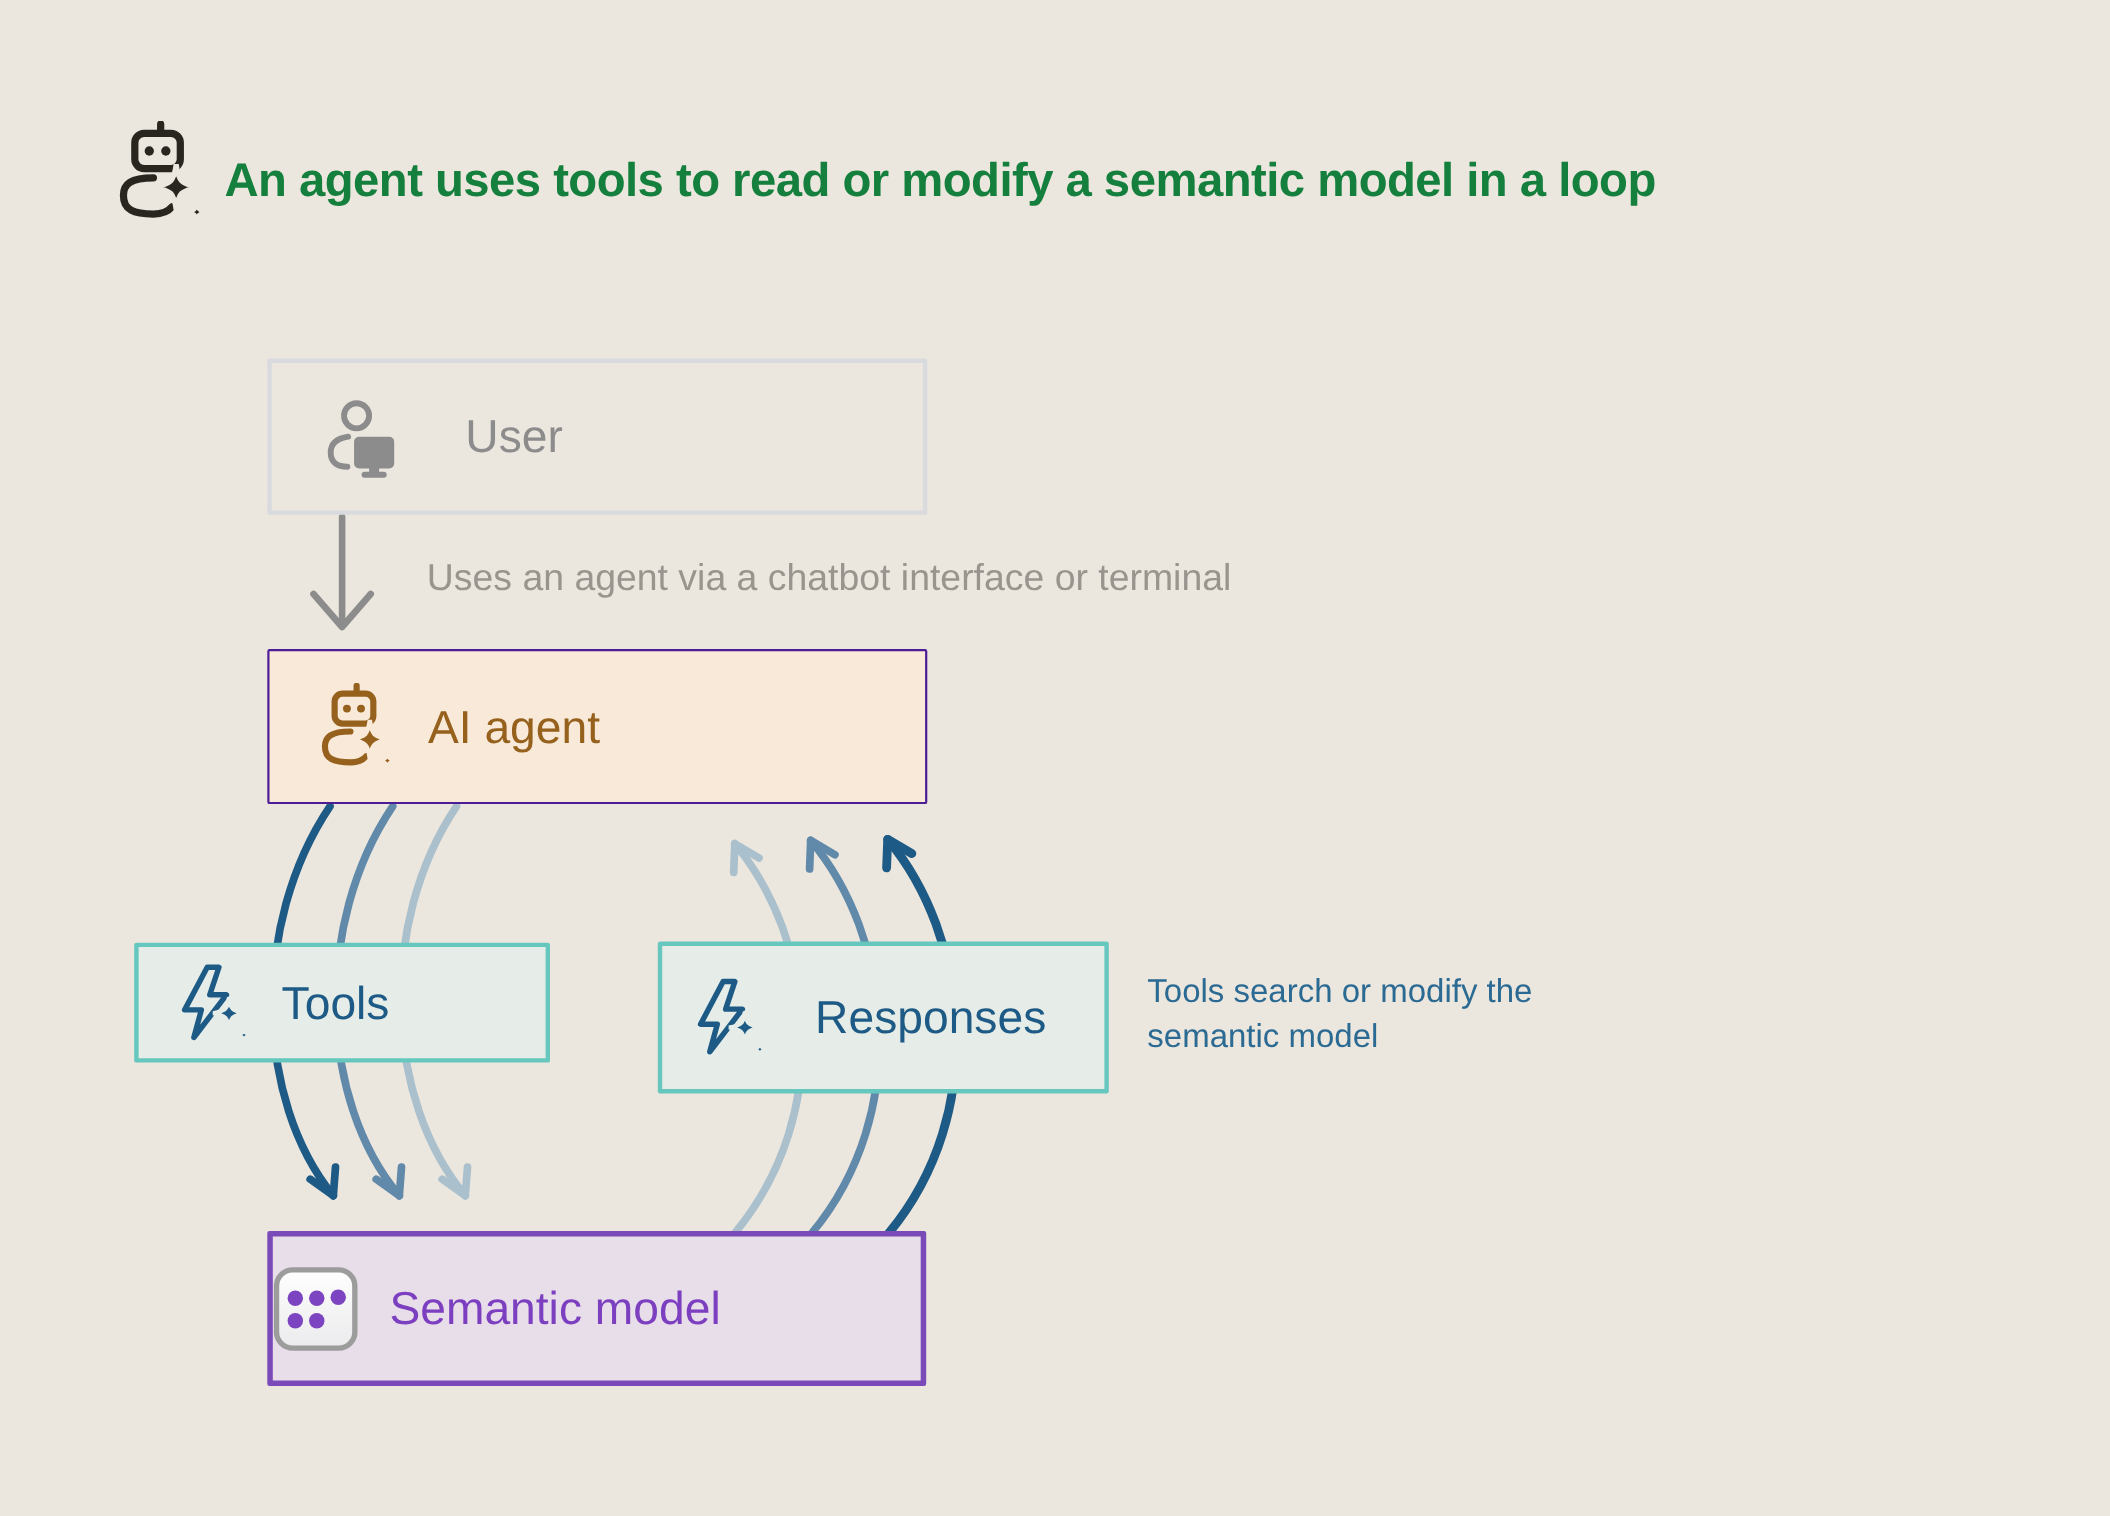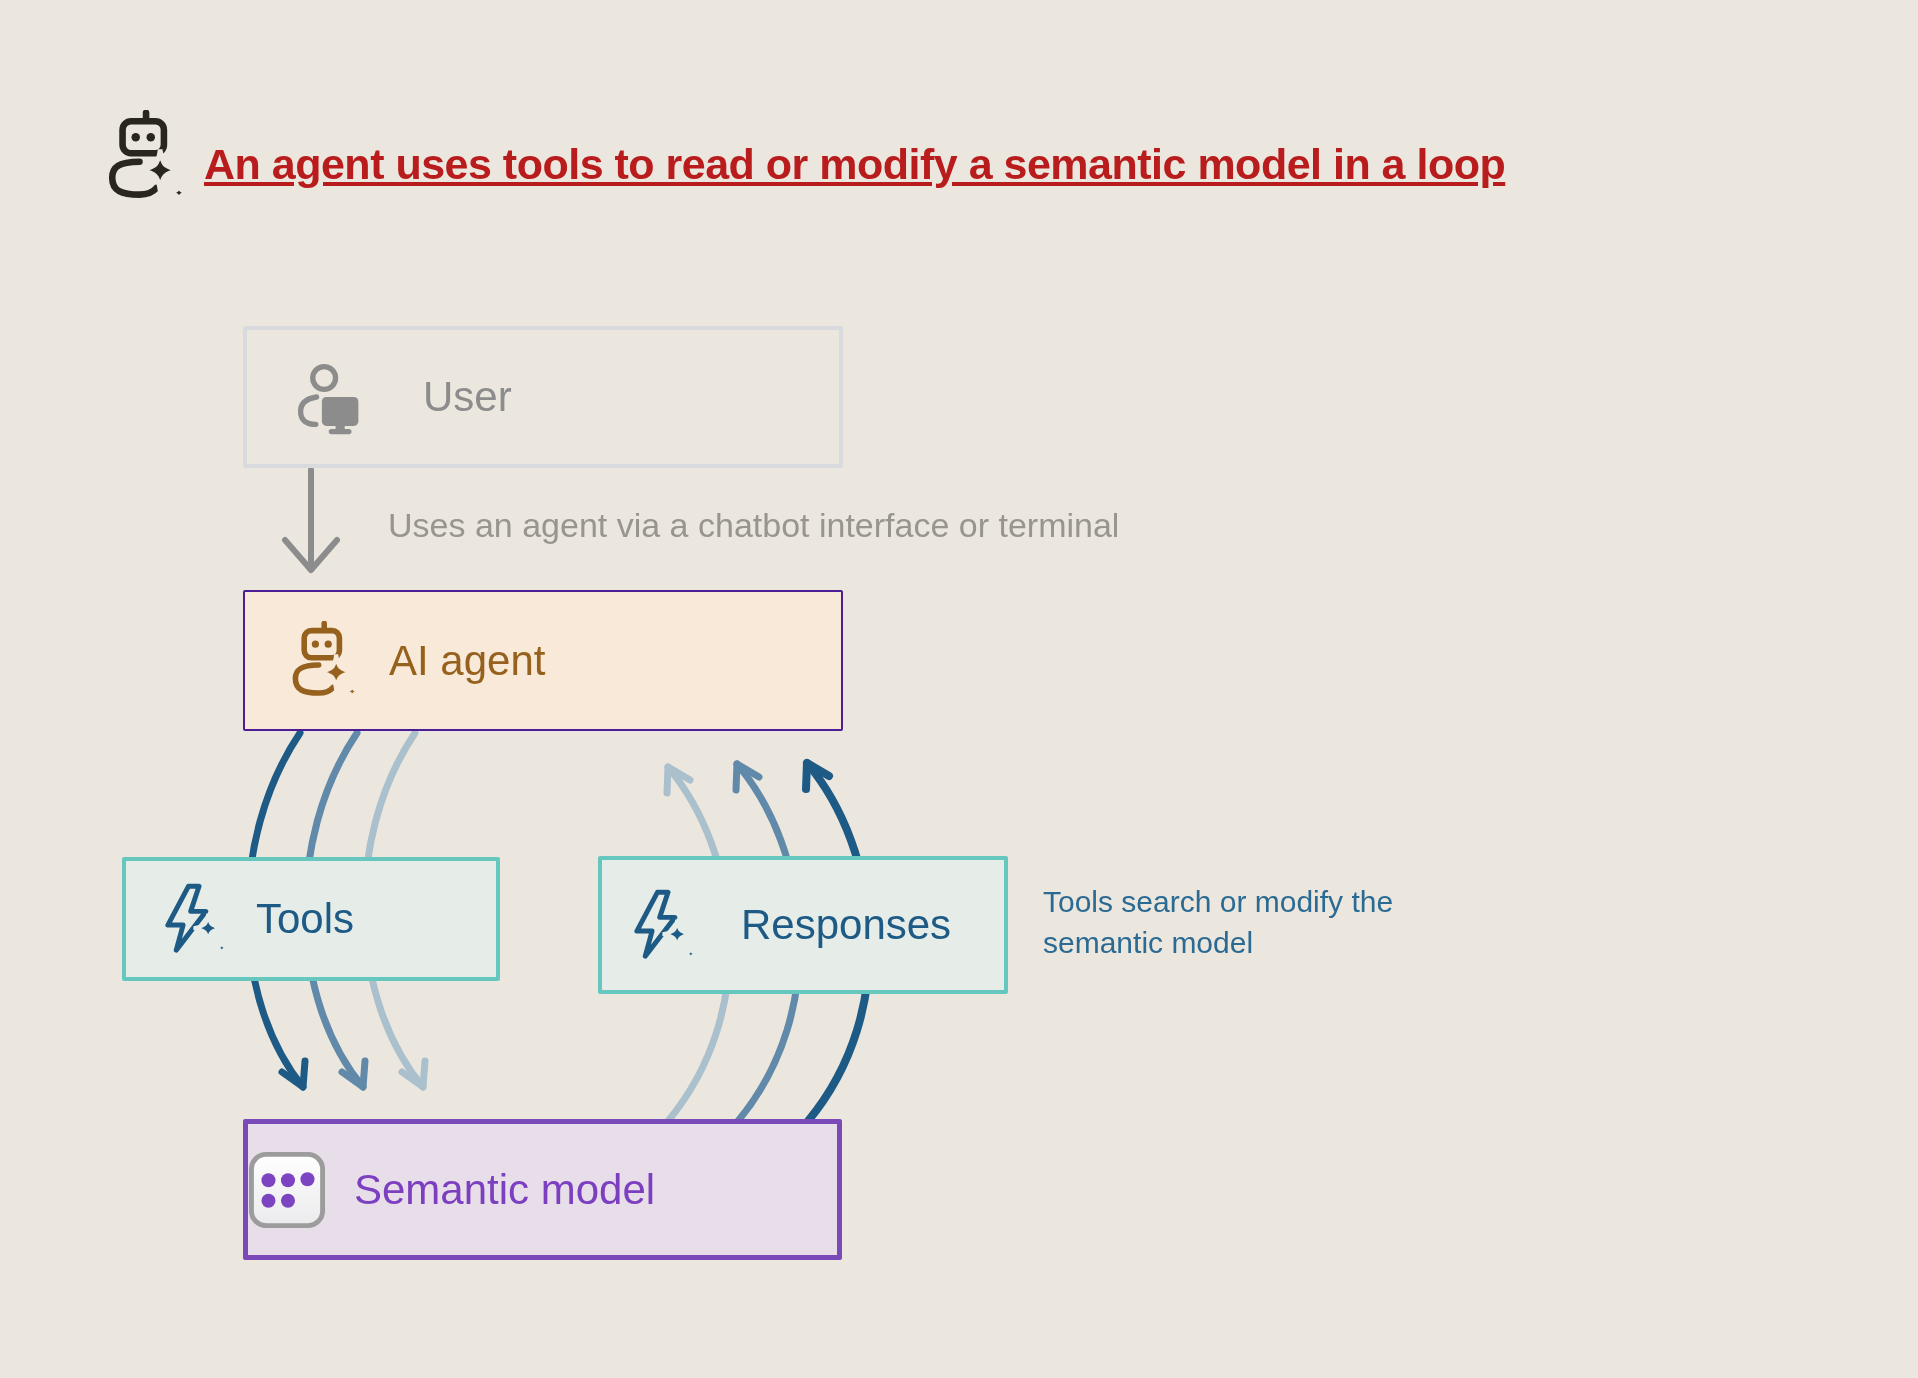--- a/index.html
+++ b/index.html
@@ -2,34 +2,34 @@
 <html><head>
 <meta charset="utf-8">
 <style>
   html,body{margin:0;padding:0;background:#ece7de;}
   #canvas{
     position:relative;width:1918px;height:1378px;background:#ece7de;
     font-family:"Liberation Sans",sans-serif;overflow:hidden;
   }
   
   .title-icon{position:absolute;left:100px;top:110px;width:94px;height:94px;--icon-bg:#ece7de;color:#29261f;}
-  .page-title{position:absolute;left:204px;top:140px;font-size:43px;font-weight:bold;color:#b91c1c;letter-spacing:-0.5px;white-space:nowrap;text-decoration:underline;}
+  .page-title{position:absolute;left:204px;top:140px;font-size:43px;font-weight:bold;color:#15803d;letter-spacing:-0.5px;white-space:nowrap;}
   
   .node{position:absolute;box-sizing:border-box;display:flex;align-items:center;z-index:2;border-radius:2px;}
   .node .label{white-space:nowrap;}
   
   .node-user{left:243px;top:326px;width:600px;height:142px;border:4px solid #d9dade;color:#8c8c8c;padding-left:46px;gap:26px;}
   .node-user .label{font-size:42px;margin-left:28px;}
   
   .node-agent{left:243px;top:590px;width:600px;height:141px;border:2px solid #4c1d95;background:#f8e9d9;color:#96611d;padding-left:40px;gap:24px;}
   .node-agent .label{font-size:42px;}
   .node-agent .robot-icon{--icon-bg:#f8e9d9;width:80px;height:80px;}
   
   .node-teal{border:4px solid #66c7bf;background:#e6ece7;color:#1d5a85;}
-  .node-tools{left:122px;top:857px;width:378px;height:124px;padding-left:32px;gap:22px;}
+  .node-tools{left:122px;top:857px;width:378px;height:109px;padding-left:32px;gap:22px;}
   .node-responses{left:598px;top:856px;width:410px;height:138px;padding-left:25px;gap:38px;}
   .node-teal .label{font-size:42px;}
   .bolt-icon{--icon-bg:#e6ece7;width:76px;height:76px;color:#1d5a85;}
   
   .node-semantic{left:243px;top:1119px;width:599px;height:141px;border:5px solid #7a4ab8;background:#e8dee9;color:#7c3fc0;gap:28px;}
   .node-semantic .label{font-size:42px;}
   .semantic-icon{width:78px;height:78px;}
   
   .caption{position:absolute;z-index:2;}
   .caption-user{left:388px;top:506px;font-size:34px;color:#98948e;white-space:nowrap;}

